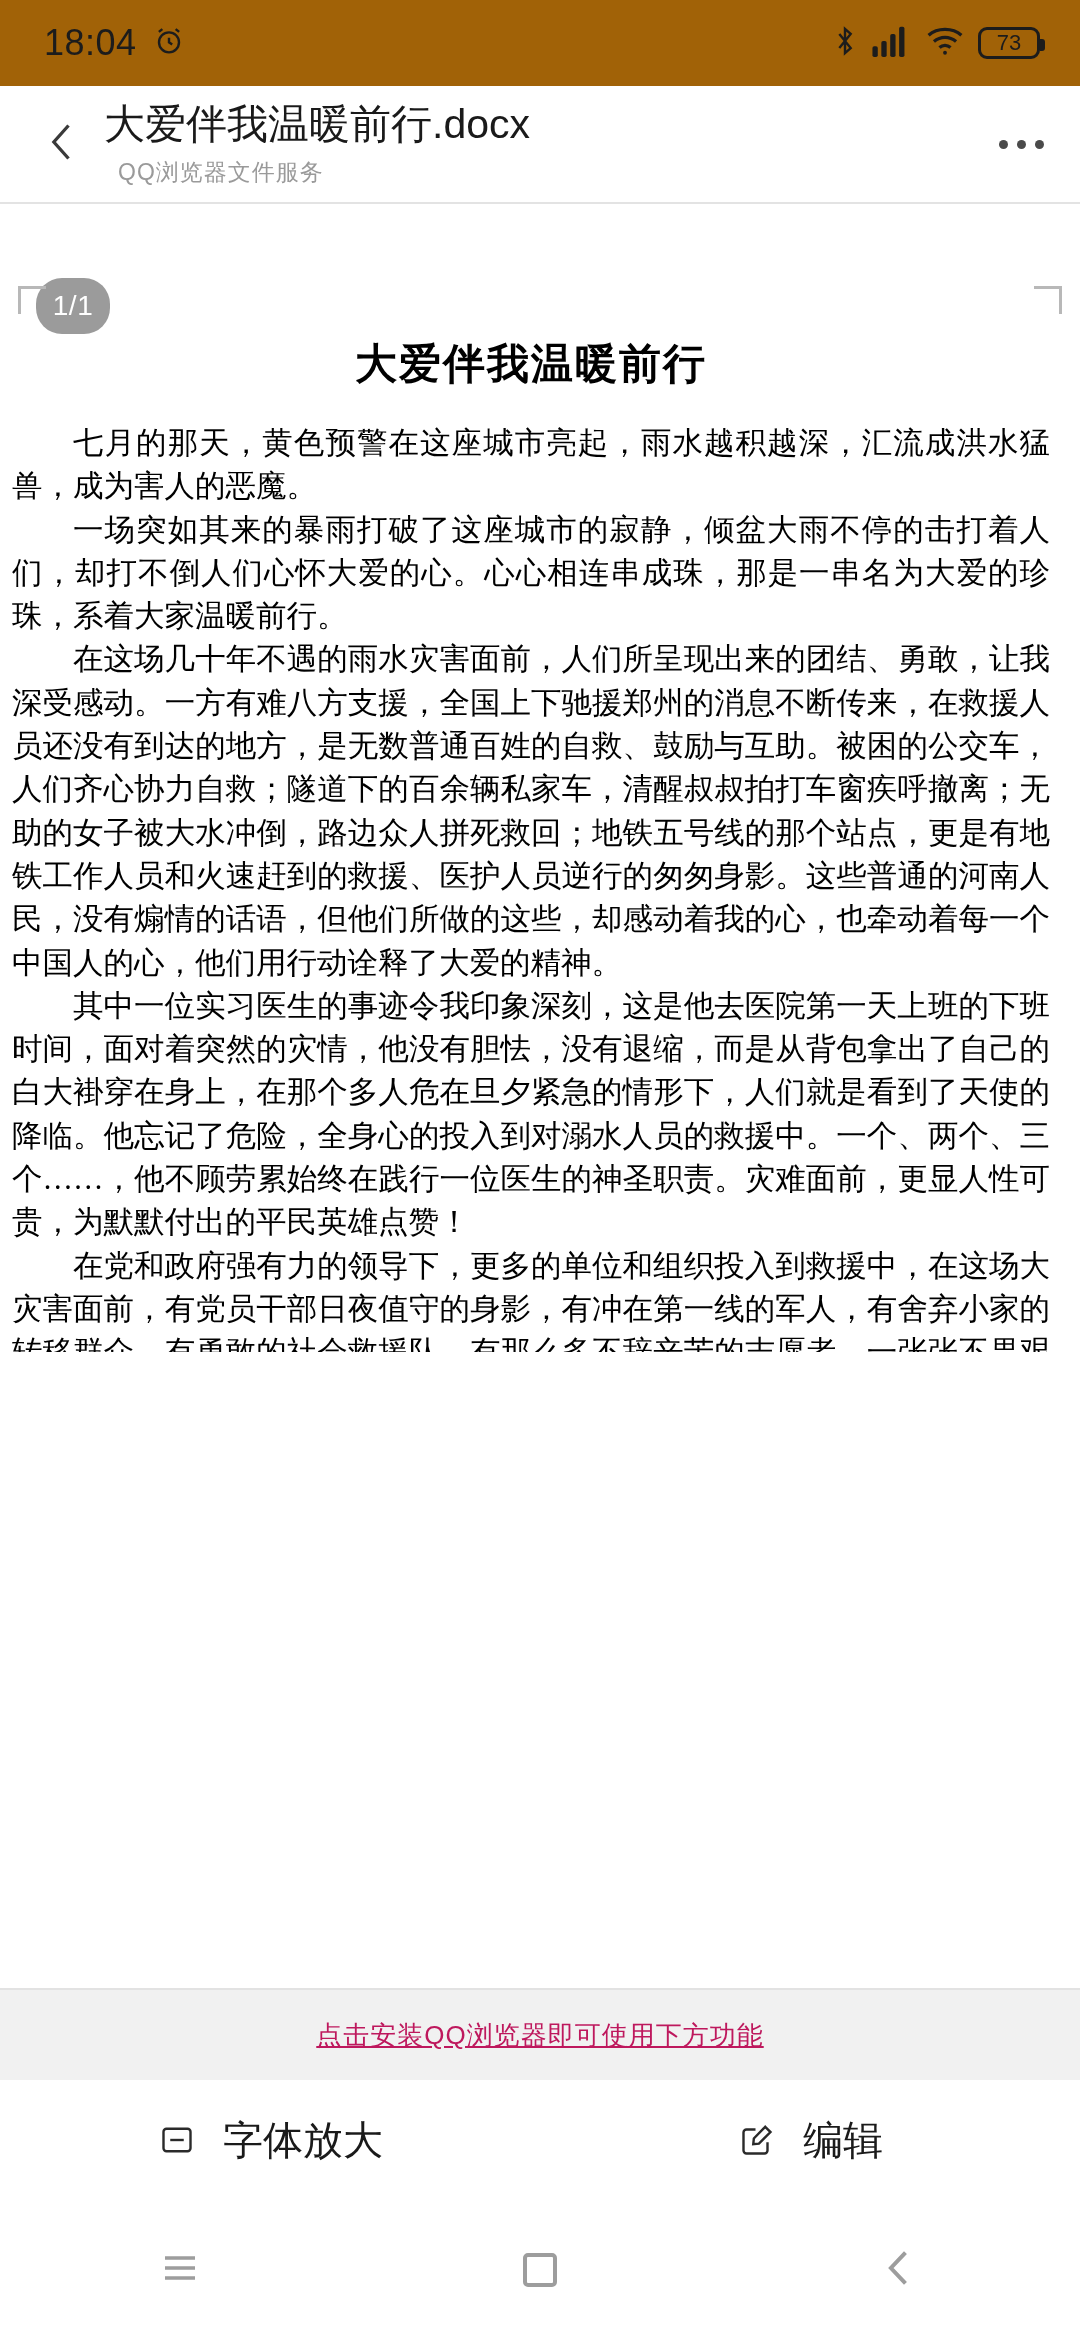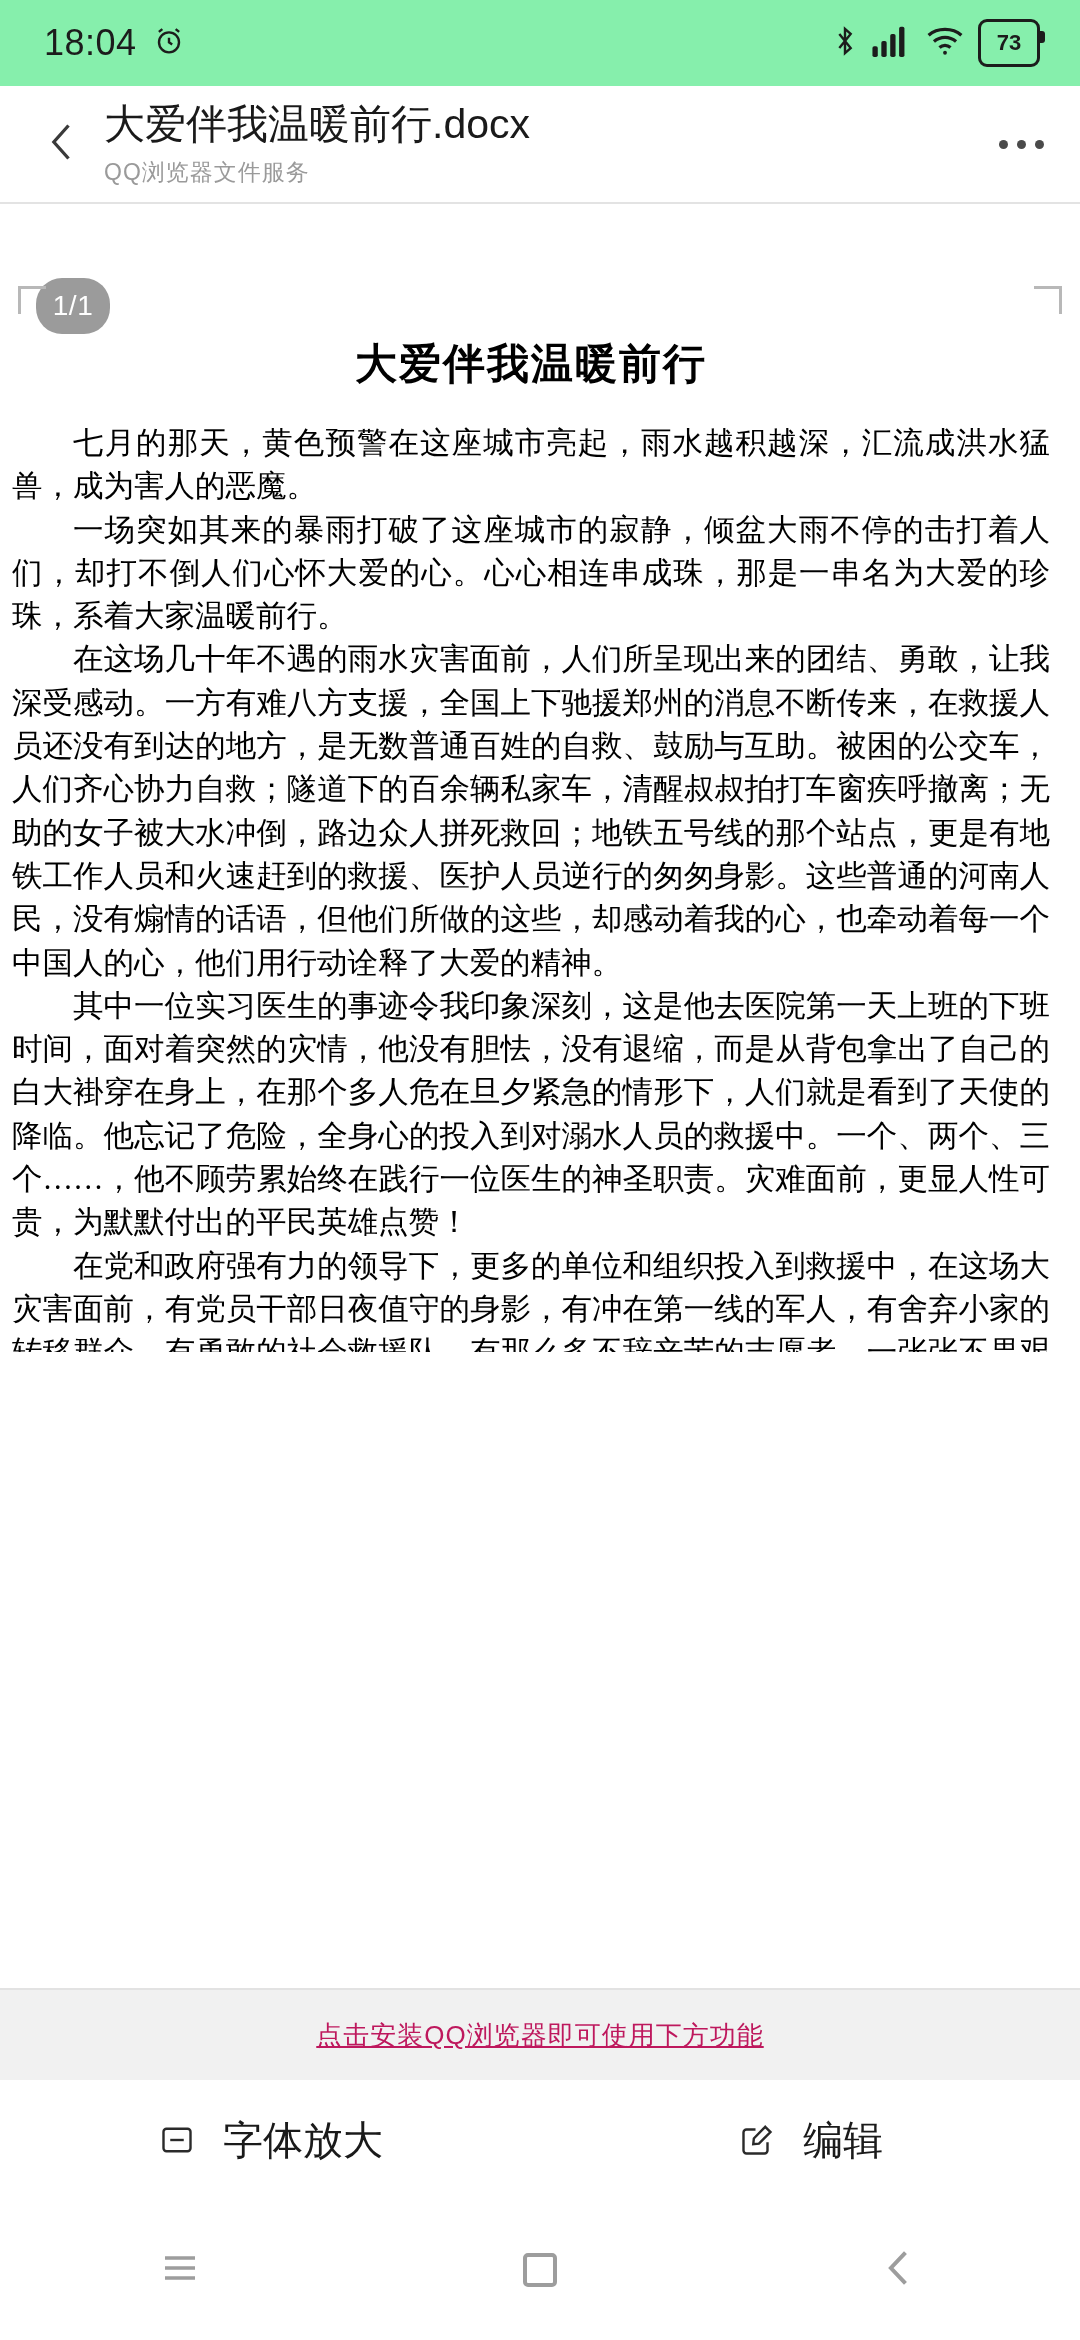--- a/index.html
+++ b/index.html
@@ -12,47 +12,46 @@
   }
   body { position: relative; }
 
   
   .statusbar {
     height: 86px;
     display: flex;
     align-items: center;
     justify-content: space-between;
     padding: 0 40px 0 44px;
-    background: #86efac;
+    background: #a16207;
   }
   .status-left {
     display: flex;
     align-items: center;
     gap: 16px;
   }
   .status-time {
     font-size: 36px;
     color: #1c1c1c;
     letter-spacing: 0.5px;
   }
   .status-right {
     display: flex;
     align-items: center;
     gap: 14px;
   }
   .battery {
     width: 62px;
-    height: 48px;
+    height: 32px;
     border: 3px solid #1c1c1c;
     border-radius: 9px;
     position: relative;
     display: flex;
     align-items: center;
     justify-content: center;
-    font-weight: bold;
   }
   .battery:after {
     content: "";
     position: absolute;
     right: -8px;
     top: 9px;
     width: 5px;
     height: 12px;
     background: #1c1c1c;
     border-radius: 0 3px 3px 0;
@@ -91,20 +90,21 @@
     line-height: 1.18;
     white-space: nowrap;
     overflow: hidden;
     text-overflow: ellipsis;
   }
   .doc-sub {
     margin-top: 8px;
     font-size: 23px;
     color: #9a9a9a;
     letter-spacing: 1px;
+    margin-left: 14px;
   }
   .more-btn {
     width: 70px;
     height: 66px;
     display: flex;
     align-items: center;
     justify-content: center;
     gap: 9px;
     flex: 0 0 auto;
   }

